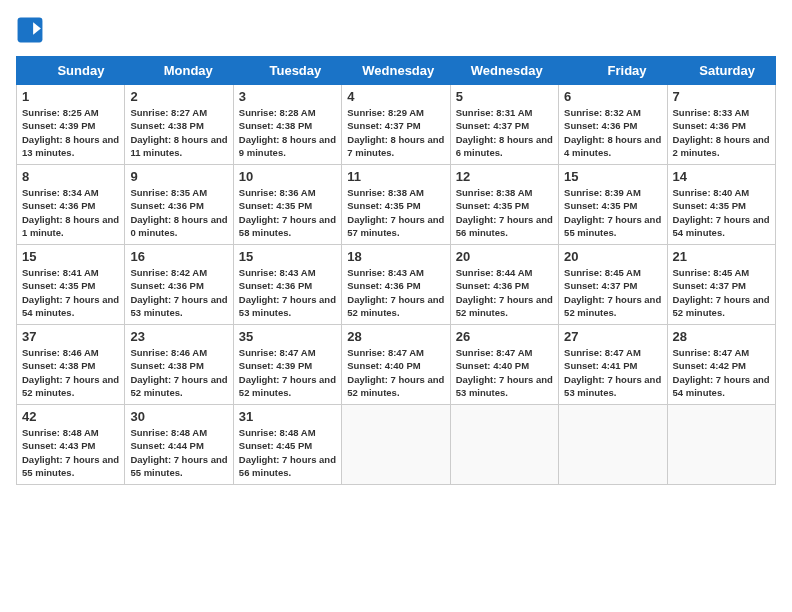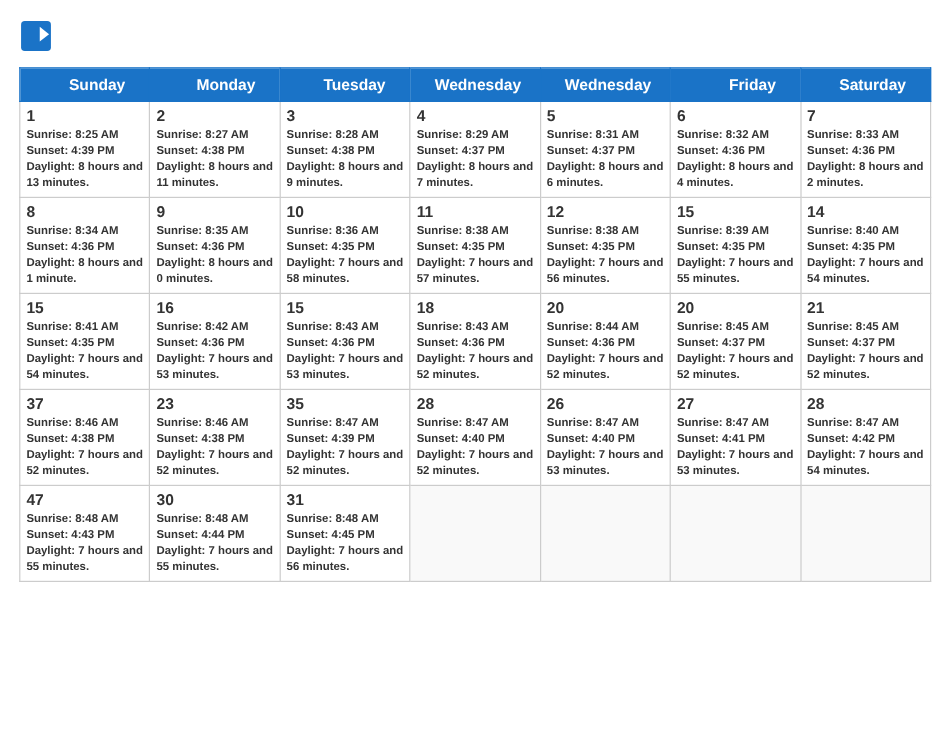--- a/index.html
+++ b/index.html
@@ -177,21 +177,21 @@
         <td><span class="day-num">28</span>
 <span class="cell-text">Sunrise: 8:47 AM<br>Sunset: 4:40 PM<br>Daylight: 7 hours and 52 minutes.</span></td>
         <td><span class="day-num">26</span>
 <span class="cell-text">Sunrise: 8:47 AM<br>Sunset: 4:40 PM<br>Daylight: 7 hours and 53 minutes.</span></td>
         <td><span class="day-num">27</span>
 <span class="cell-text">Sunrise: 8:47 AM<br>Sunset: 4:41 PM<br>Daylight: 7 hours and 53 minutes.</span></td>
         <td><span class="day-num">28</span>
 <span class="cell-text">Sunrise: 8:47 AM<br>Sunset: 4:42 PM<br>Daylight: 7 hours and 54 minutes.</span></td>
       </tr>
       <tr>
-        <td><span class="day-num">47</span>
+        <td><span class="day-num">42</span>
 <span class="cell-text">Sunrise: 8:48 AM<br>Sunset: 4:43 PM<br>Daylight: 7 hours and 55 minutes.</span></td>
         <td><span class="day-num">30</span>
 <span class="cell-text">Sunrise: 8:48 AM<br>Sunset: 4:44 PM<br>Daylight: 7 hours and 55 minutes.</span></td>
         <td><span class="day-num">31</span>
 <span class="cell-text">Sunrise: 8:48 AM<br>Sunset: 4:45 PM<br>Daylight: 7 hours and 56 minutes.</span></td>
         <td class="empty"></td>
         <td class="empty"></td>
         <td class="empty"></td>
         <td class="empty"></td>
       </tr>

